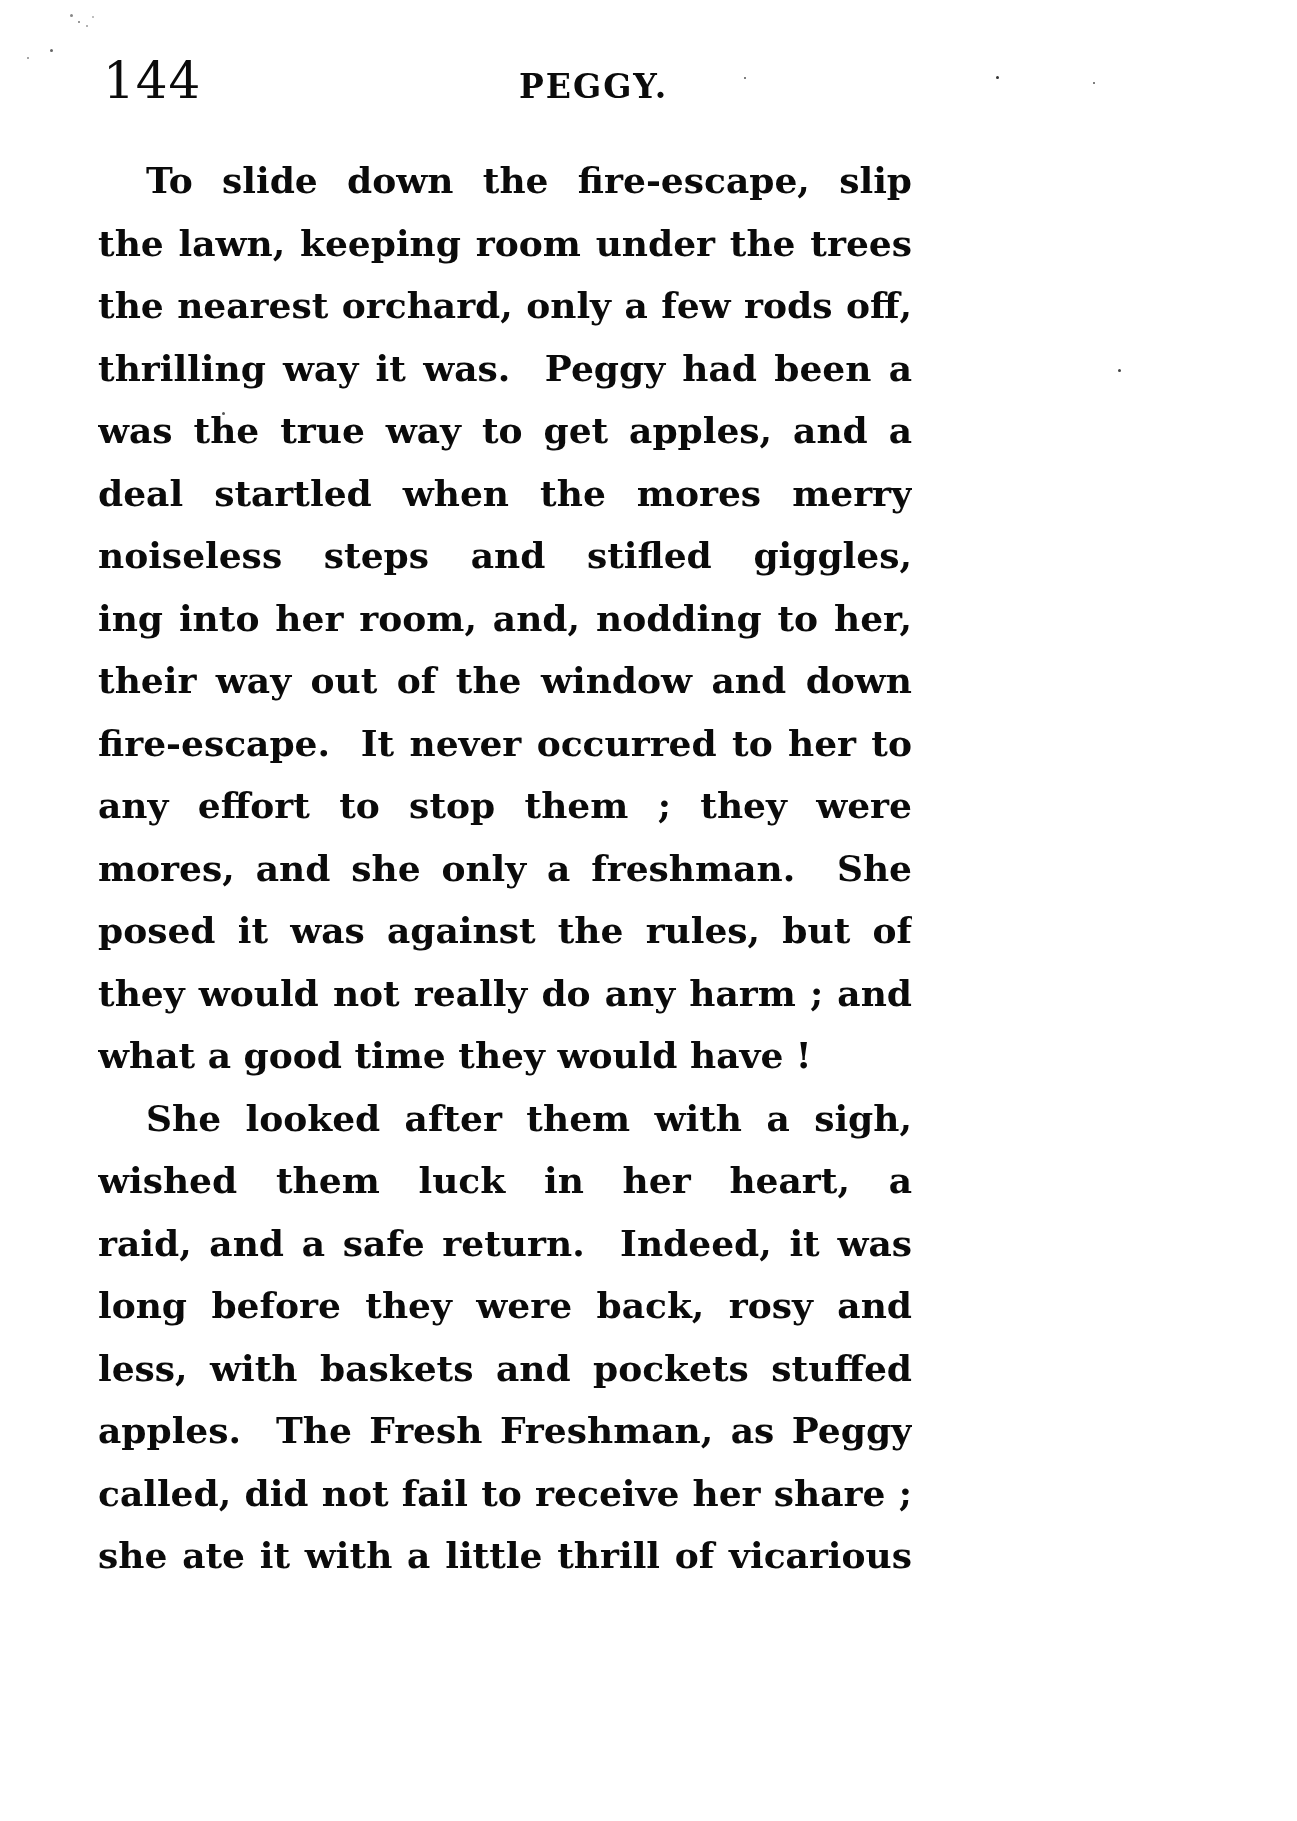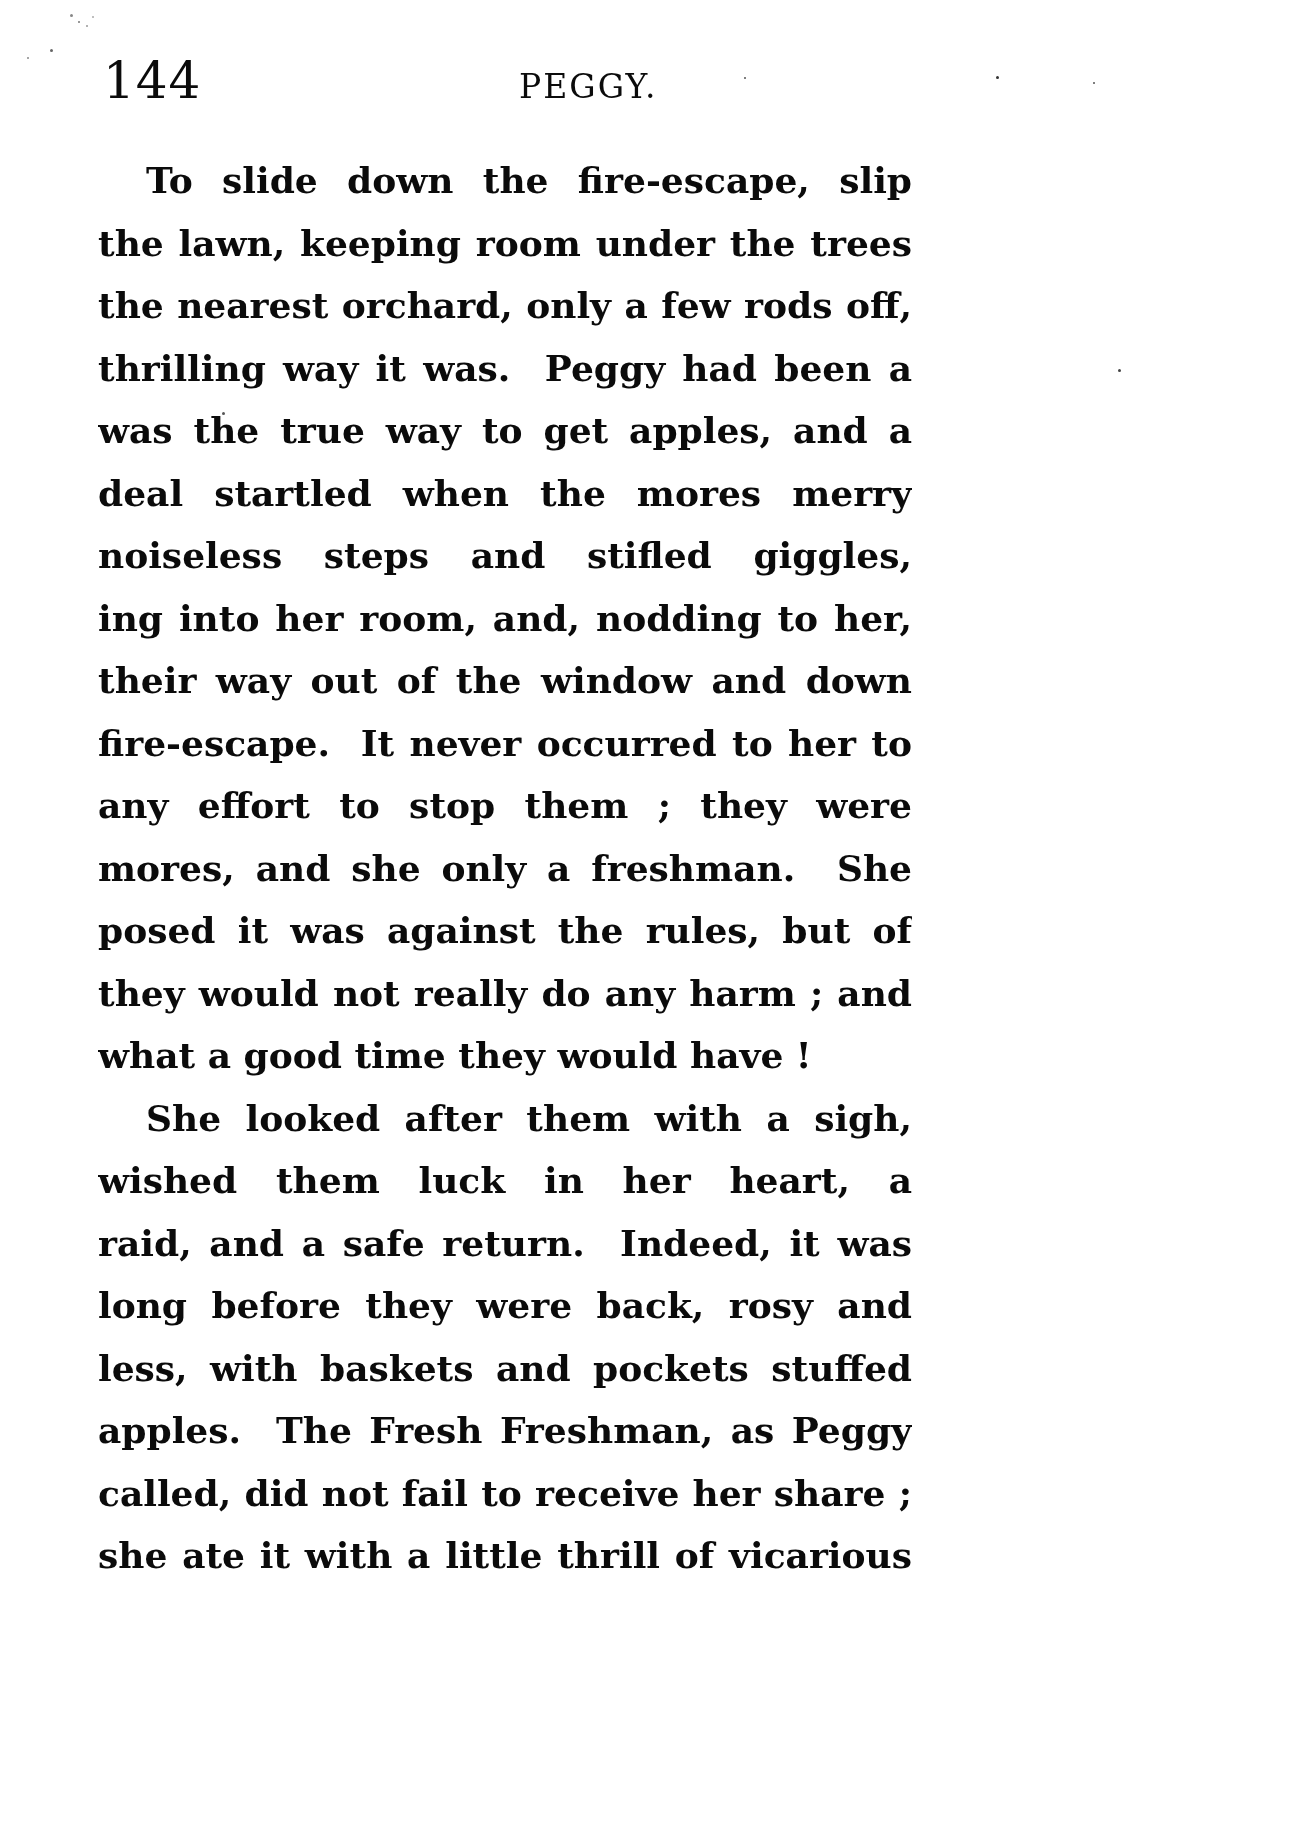--- a/index.html
+++ b/index.html
@@ -23,21 +23,21 @@
     font-size: 50px;
     line-height: 1;
     letter-spacing: 1px;
   }
   .running-head {
     position: absolute;
     left: 519px;
     top: 70px;
     font-size: 33px;
     line-height: 1;
-    font-weight: normal;
+    font-weight: bold;
     letter-spacing: 2px;
   }
   .body-text {
     position: absolute;
     left: 98px;
     top: 149px;
     width: 814px;
   }
   .line {
     height: 62.5px;

